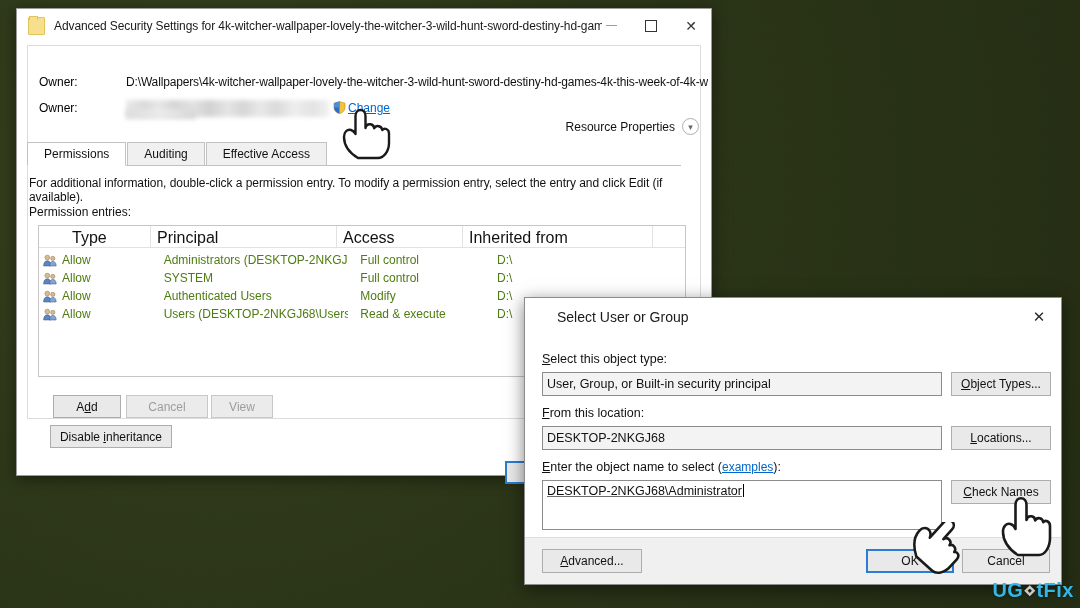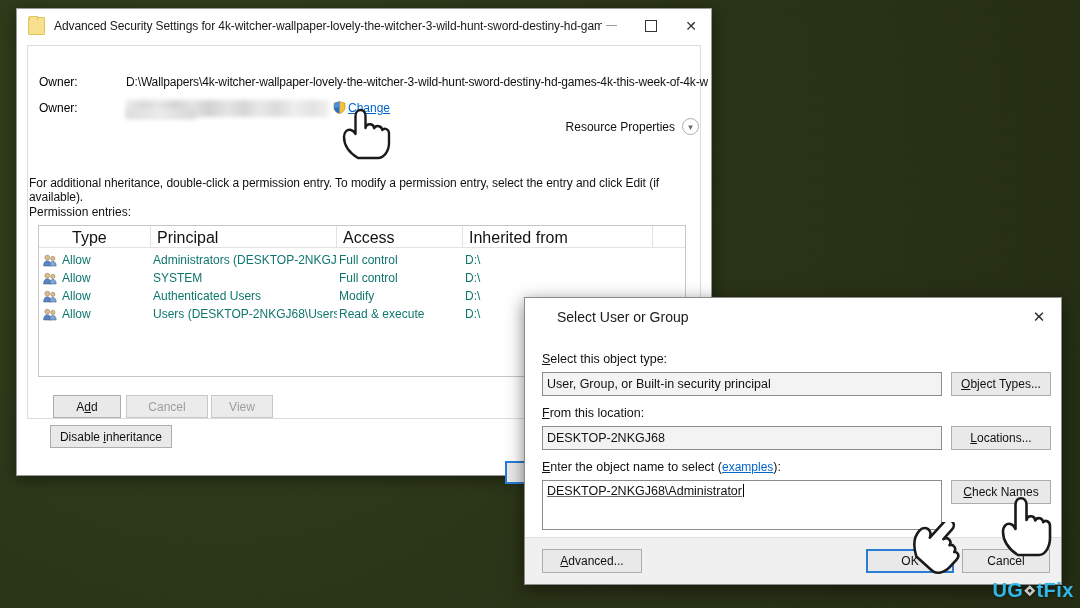--- a/index.html
+++ b/index.html
@@ -210,22 +210,23 @@
   .lv-head div {
     padding: 3px 0 0 6px;
     box-sizing: border-box;
     border-right: 1px solid #e2e2e2;
     height: 21px;
   }
   .lv-row {
     display: flex;
     height: 18px;
     font-size: 12px;
-    color: #0f766e;
+    color: #4d7c0f;
     align-items: center;
+    justify-content: space-between;
   }
   .c-type   { width: 112px; display:flex; align-items:center; gap:5px; padding-left:4px; box-sizing:border-box;}
   .c-princ  { width: 186px; box-sizing:border-box; padding-left:2px; white-space:nowrap; overflow:hidden;}
   .c-access { width: 126px; box-sizing:border-box; padding-left:2px;}
   .c-inh    { width: 190px; box-sizing:border-box; padding-left:2px;}
   .lv-head .c-type { padding-left: 33px; }
 
   .usr-ico {
     width: 14px; height: 13px;
     position: relative;
@@ -378,22 +379,27 @@
       <path d="M1 2.2 L6.5 0.6 L6.5 6.6 L1 6.6 Z" fill="#4a8fd8"></path>
     </svg>
   </span>
   <a class="link" style="position:absolute; left:331px; top:92px;">Change</a>
 
   <div class="res-props">
     <span>Resource Properties</span>
     <span class="chev-circle">▾</span>
   </div>
 
-
-  <span class="info-text">For additional nheritance, double-click a permission entry. To modify a permission entry, select the entry and click Edit (if available).</span>
+  <div class="tabstrip">
+    <div class="tab active">Permissions</div>
+    <div class="tab">Auditing</div>
+    <div class="tab">Effective Access</div>
+  </div>
+
+  <span class="info-text">For additional information, double-click a permission entry. To modify a permission entry, select the entry and click Edit (if available).</span>
   <span class="entries-lbl">Permission entries:</span>
 
   <div class="perm-list">
     <div class="lv-head">
       <div class="c-type">Type</div>
       <div class="c-princ">Principal</div>
       <div class="c-access">Access</div>
       <div class="c-inh">Inherited from</div>
     </div>
     <div style="padding-top:3px;">

